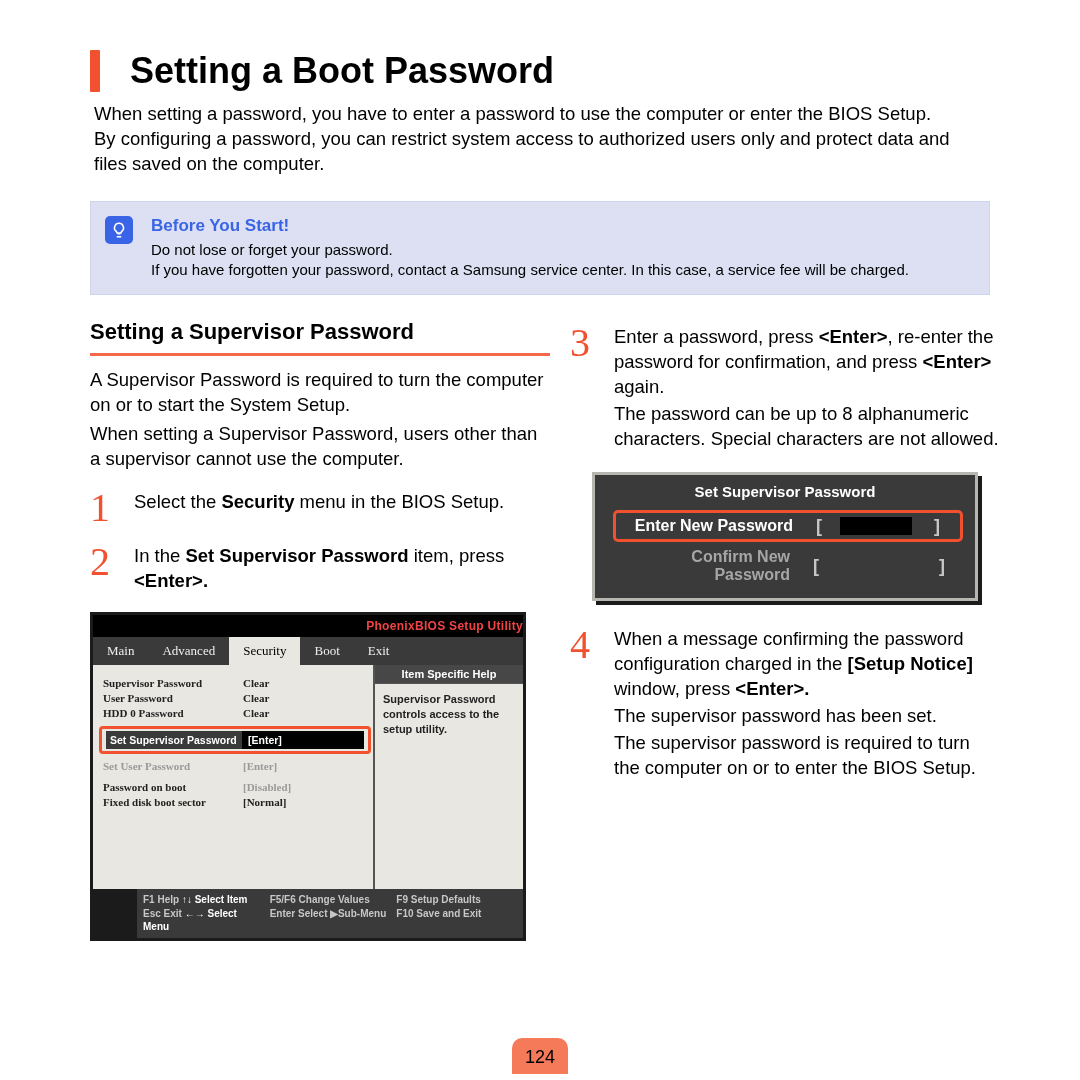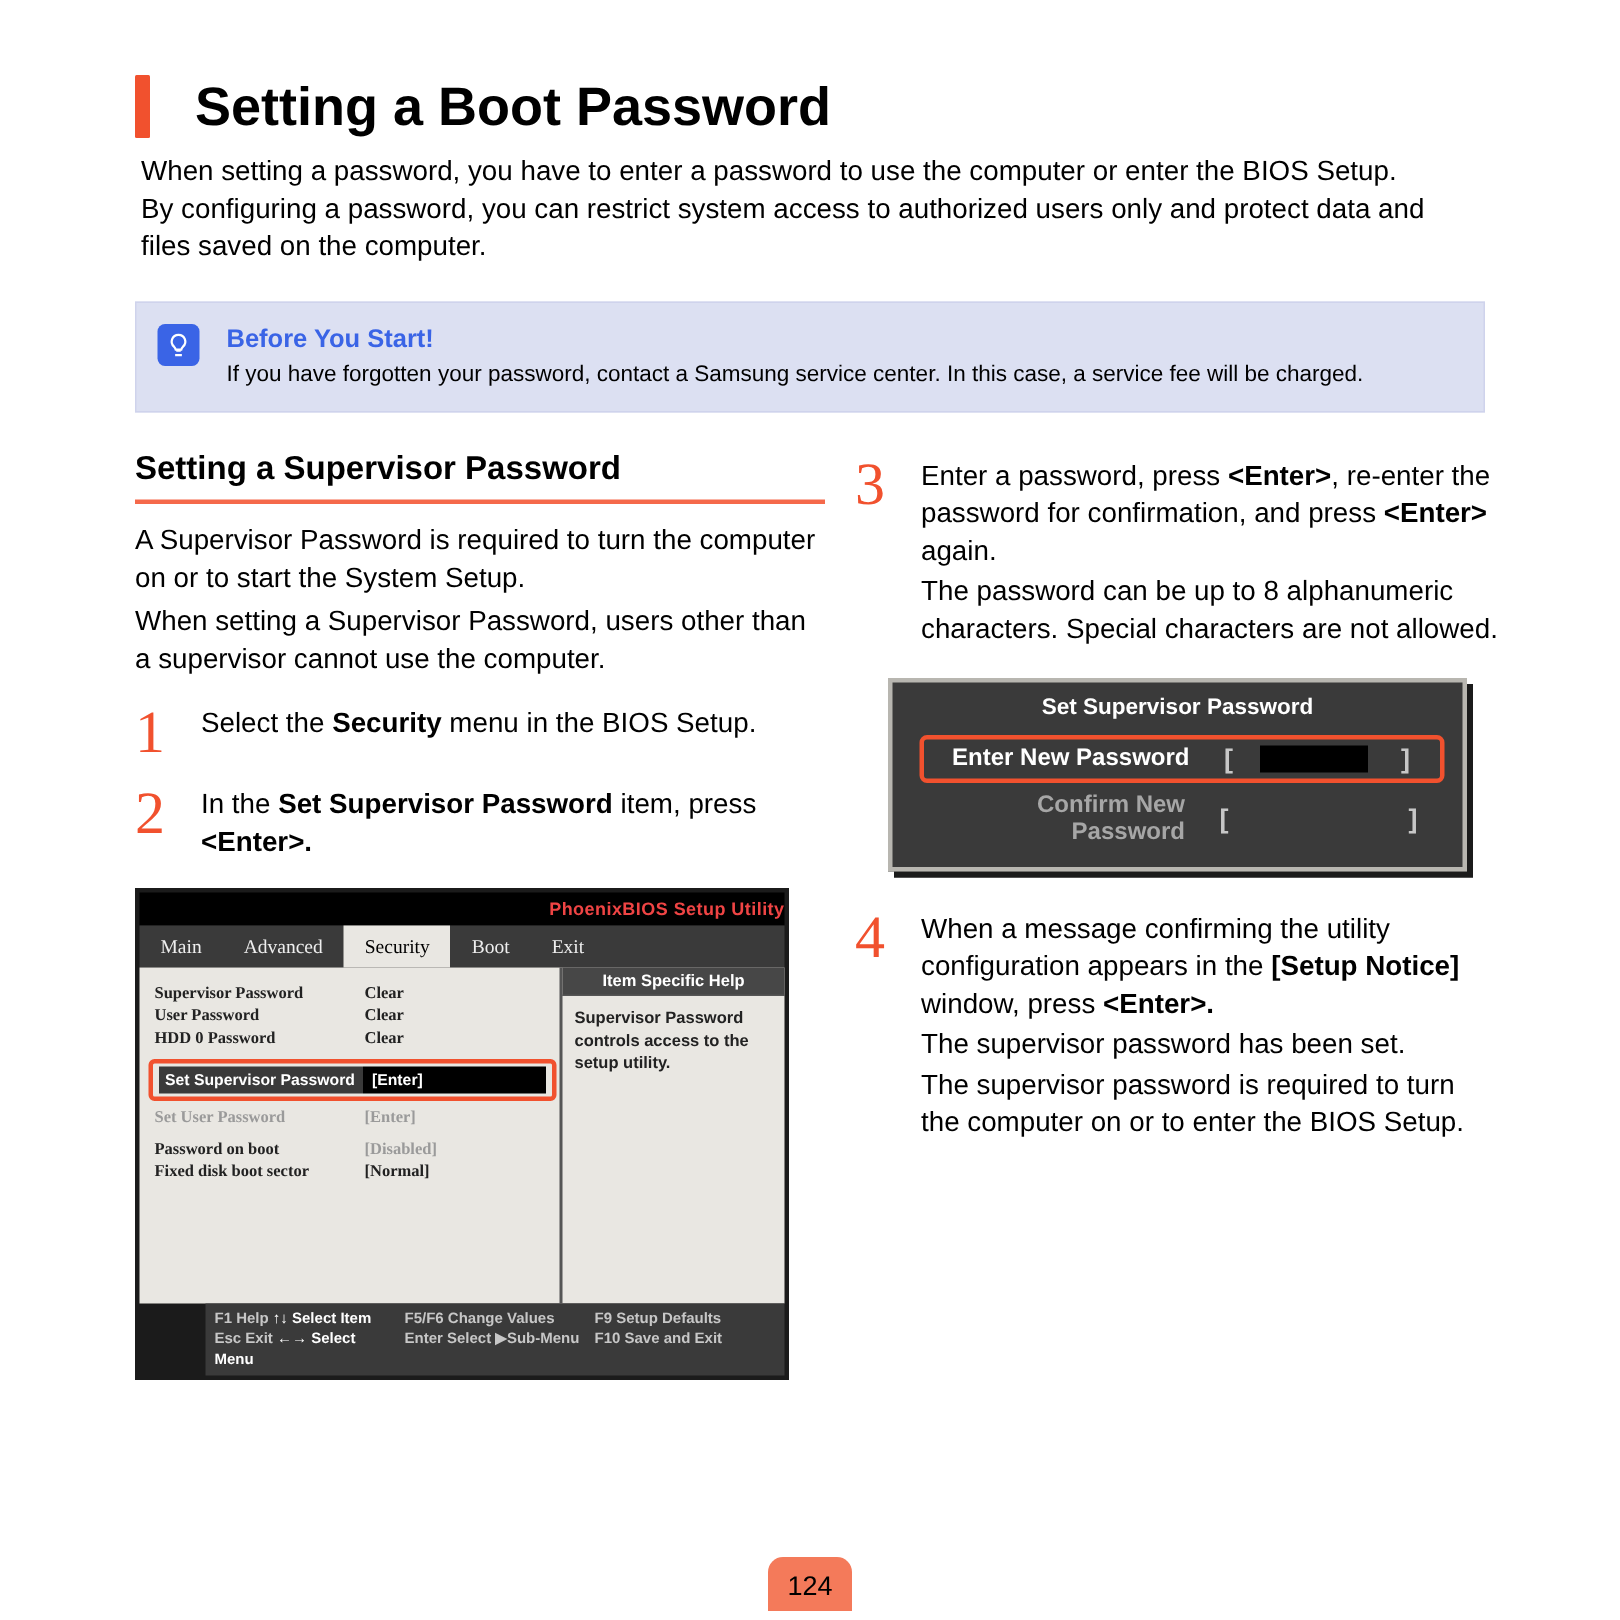--- a/index.html
+++ b/index.html
@@ -227,20 +227,21 @@
 By configuring a password, you can restrict system access to authorized users only and protect data and files saved on the computer.</div>
 
   <div class="info-box">
     <div class="bulb-badge">
       <svg viewBox="0 0 24 24" fill="none" stroke="currentColor" stroke-width="2">
         <path d="M9 21h6M10 17h4M12 3a6 6 0 0 0-4 10.5c.8.8 1.3 1.8 1.5 2.5h5c.2-.7.7-1.7 1.5-2.5A6 6 0 0 0 12 3z"></path>
       </svg>
     </div>
     <div>
       <div class="info-heading">Before You Start!</div>
+      <div class="info-text">Do not lose or forget your password.</div>
       <div class="info-text">If you have forgotten your password, contact a Samsung service center. In this case, a service fee will be charged.</div>
     </div>
   </div>
 
   <div class="cols">
 
     <div class="col-left">
       <div class="sub-heading">Setting a Supervisor Password</div>
       <div class="body-p">A Supervisor Password is required to turn the computer on or to start the System Setup.</div>
       <div class="body-p" style="margin-top:4px;">When setting a Supervisor Password, users other than a supervisor cannot use the computer.</div>
@@ -357,21 +358,21 @@
                 <div class="bios-bracket">]</div>
               </div>
             </div>
           </div>
         </div>
       </div>
 
       <div class="step" style="margin-top:26px;">
         <div class="step-num">4</div>
         <div class="step-body">
-          <span>When a message confirming the utility configuration appears in the </span><b>[Setup Notice]</b><span> window, press </span><b>&lt;Enter&gt;.</b>
+          <span>When a message confirming the password configuration charged in the </span><b>[Setup Notice]</b><span> window, press </span><b>&lt;Enter&gt;.</b>
           <div style="height:2px"></div>
           <span>The supervisor password has been set.</span>
           <div style="height:2px"></div>
           <span>The supervisor password is required to turn the computer on or to enter the BIOS Setup.</span>
         </div>
       </div>
     </div>
   </div>
 
   <div class="page-num-bg"></div>

